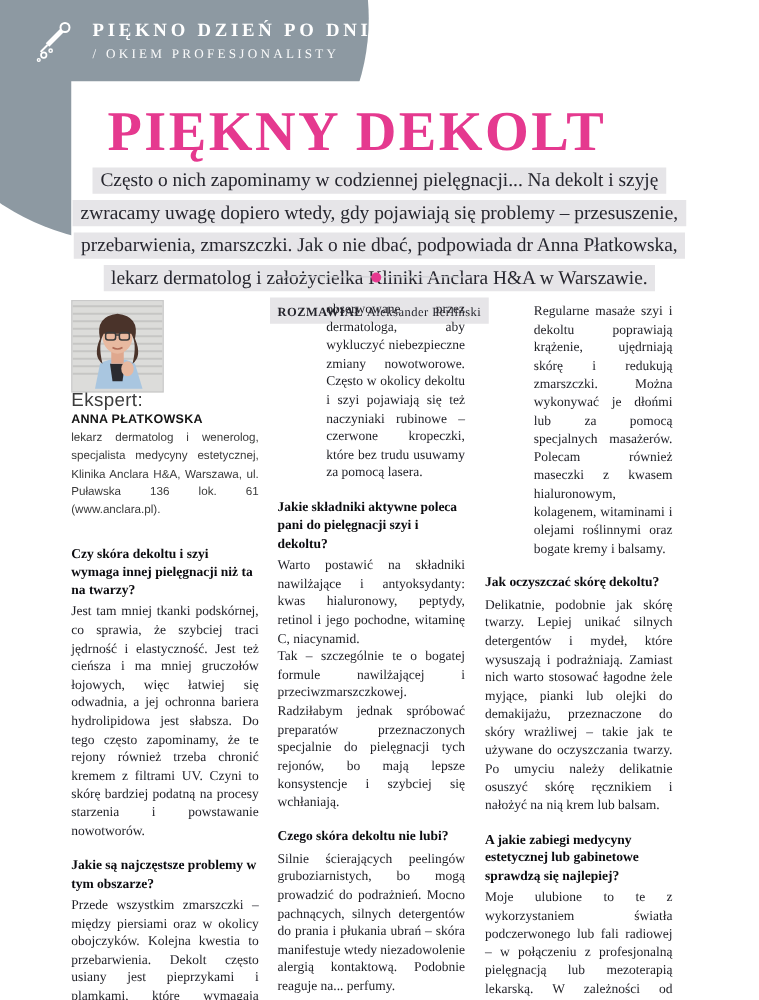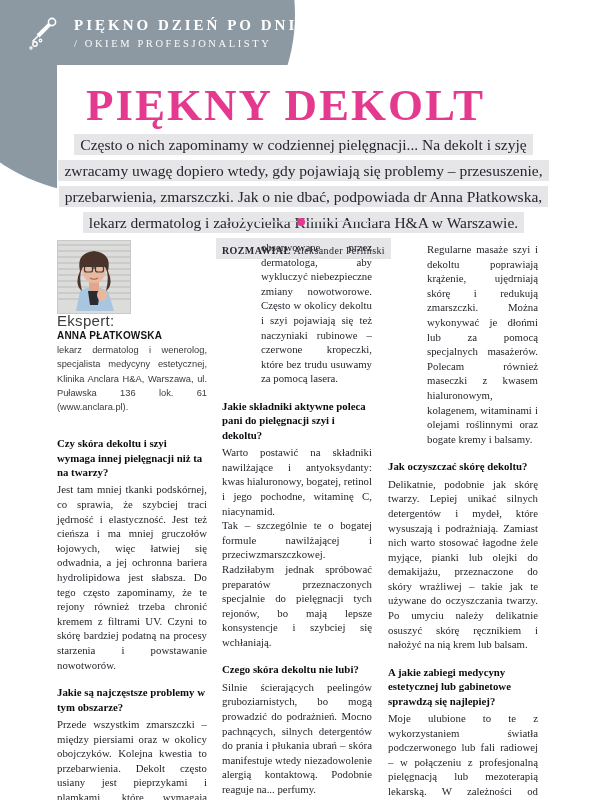--- a/index.html
+++ b/index.html
@@ -141,21 +141,21 @@
   </div>
   <p class="q">Czy skóra dekoltu i szyi wymaga innej pielęgnacji niż ta na twarzy?</p>
   <p class="a">Jest tam mniej tkanki podskórnej, co sprawia, że szybciej traci jędrność i elastyczność. Jest też cieńsza i ma mniej gruczołów łojowych, więc łatwiej się odwadnia, a jej ochronna bariera hydrolipidowa jest słabsza. Do tego często zapominamy, że te rejony również trzeba chronić kremem z filtrami UV. Czyni to skórę bardziej podatną na procesy starzenia i powstawanie nowotworów.</p>
   <p class="q">Jakie są najczęstsze problemy w tym obszarze?</p>
   <p class="a">Przede wszystkim zmarszczki – między piersiami oraz w okolicy obojczyków. Kolejna kwestia to przebarwienia. Dekolt często usiany jest pieprzykami i plamkami, które wymagają rozjaśnienia za pomocą kosmetyków i zabiegów. Przede wszystkim jednak muszą być</p>
 </div>
 
 <div class="layer col col-2">
   <p class="a a-first">obserwowane przez dermatologa, aby wykluczyć niebezpieczne zmiany nowotworowe. Często w okolicy dekoltu i szyi pojawiają się też naczyniaki rubinowe – czerwone kropeczki, które bez trudu usuwamy za pomocą lasera.</p>
   <p class="q">Jakie składniki aktywne poleca pani do pielęgnacji szyi i dekoltu?</p>
-  <p class="a">Warto postawić na składniki nawilżające i antyoksydanty: kwas hialuronowy, bogatej, retinol i jego pochodne, witaminę C, niacynamid.</p>
+  <p class="a">Warto postawić na składniki nawilżające i antyoksydanty: kwas hialuronowy, peptydy, retinol i jego pochodne, witaminę C, niacynamid.</p>
   <p class="a">Tak – szczególnie te o bogatej formule nawilżającej i przeciwzmarszczkowej. Radziłabym jednak spróbować preparatów przeznaczonych specjalnie do pielęgnacji tych rejonów, bo mają lepsze konsystencje i szybciej się wchłaniają.</p>
   <p class="q">Czego skóra dekoltu nie lubi?</p>
   <p class="a">Silnie ścierających peelingów gruboziarnistych, bo mogą prowadzić do podrażnień. Mocno pachnących, silnych detergentów do prania i płukania ubrań – skóra manifestuje wtedy niezadowolenie alergią kontaktową. Podobnie reaguje na... perfumy.</p>
 
 </div>
 
 <div class="layer col col-3">
   <p class="a a-first">Regularne masaże szyi i dekoltu poprawiają krążenie, ujędrniają skórę i redukują zmarszczki. Można wykonywać je dłońmi lub za pomocą specjalnych masażerów. Polecam również maseczki z kwasem hialuronowym, kolagenem, witaminami i olejami roślinnymi oraz bogate kremy i balsamy.</p>
   <p class="q">Jak oczyszczać skórę dekoltu?</p>
   <p class="a">Delikatnie, podobnie jak skórę twarzy. Lepiej unikać silnych detergentów i mydeł, które wysuszają i podrażniają. Zamiast nich warto stosować łagodne żele myjące, pianki lub olejki do demakijażu, przeznaczone do skóry wrażliwej – takie jak te używane do oczyszczania twarzy. Po umyciu należy delikatnie osuszyć skórę ręcznikiem i nałożyć na nią krem lub balsam.</p>

